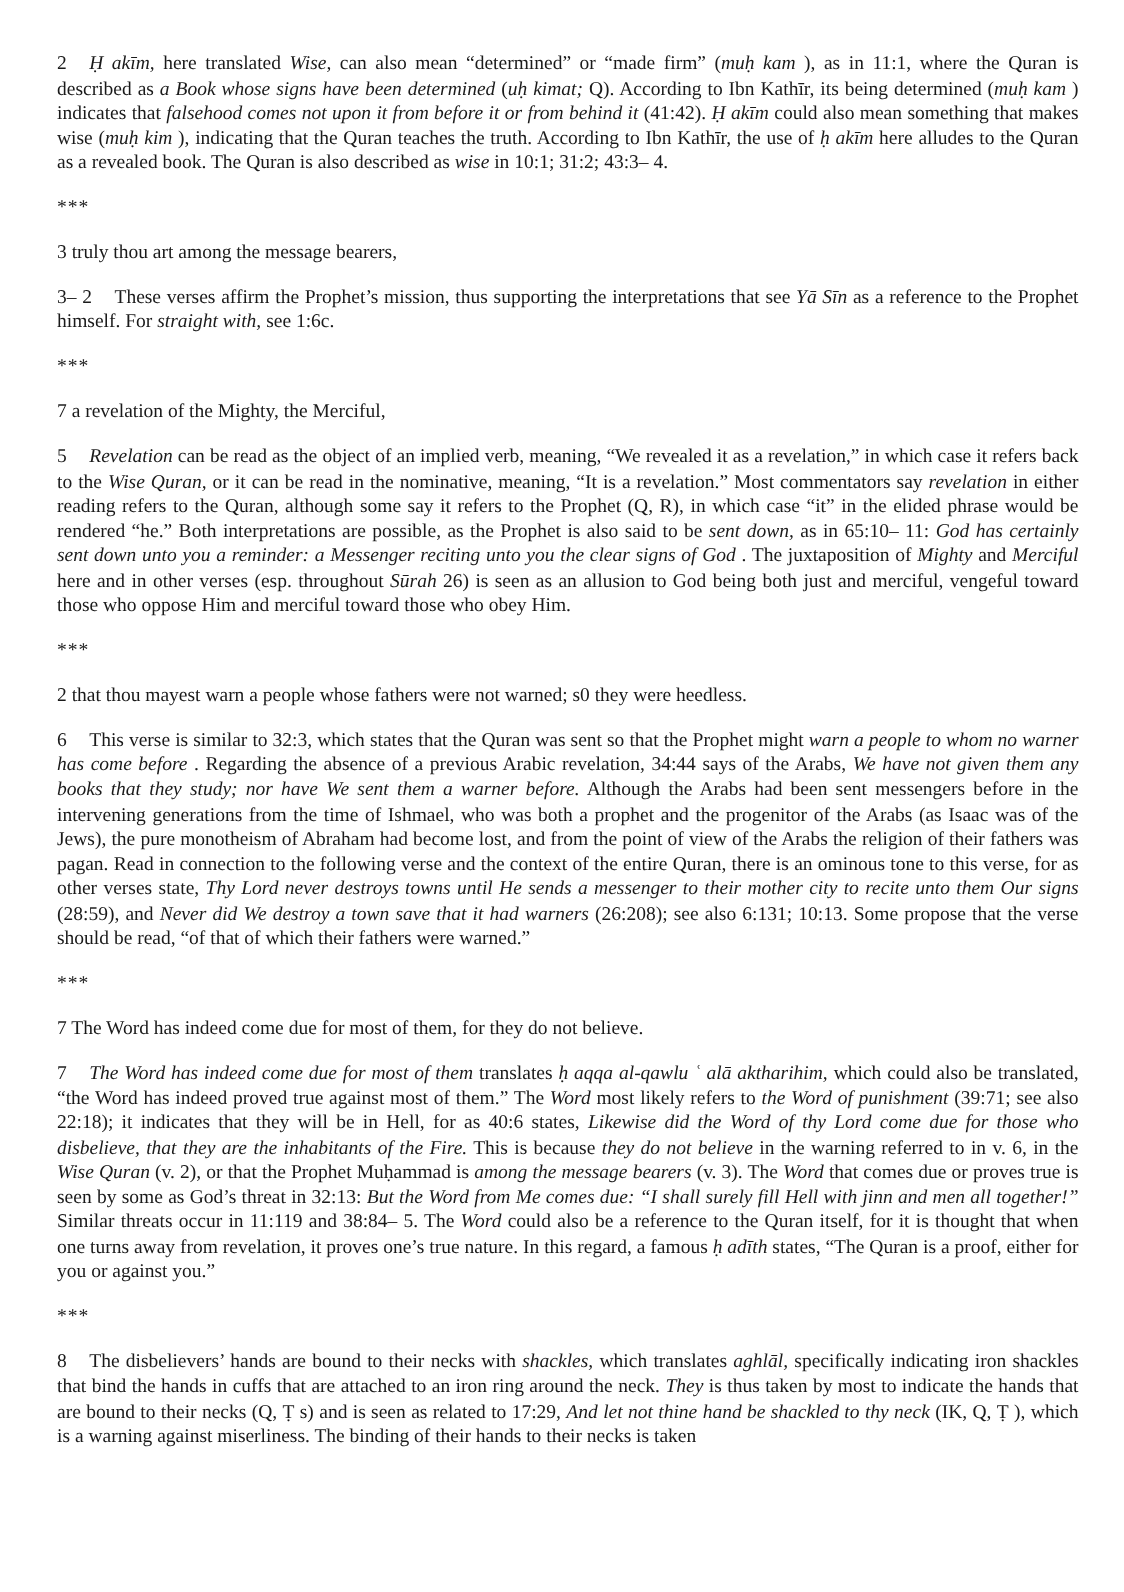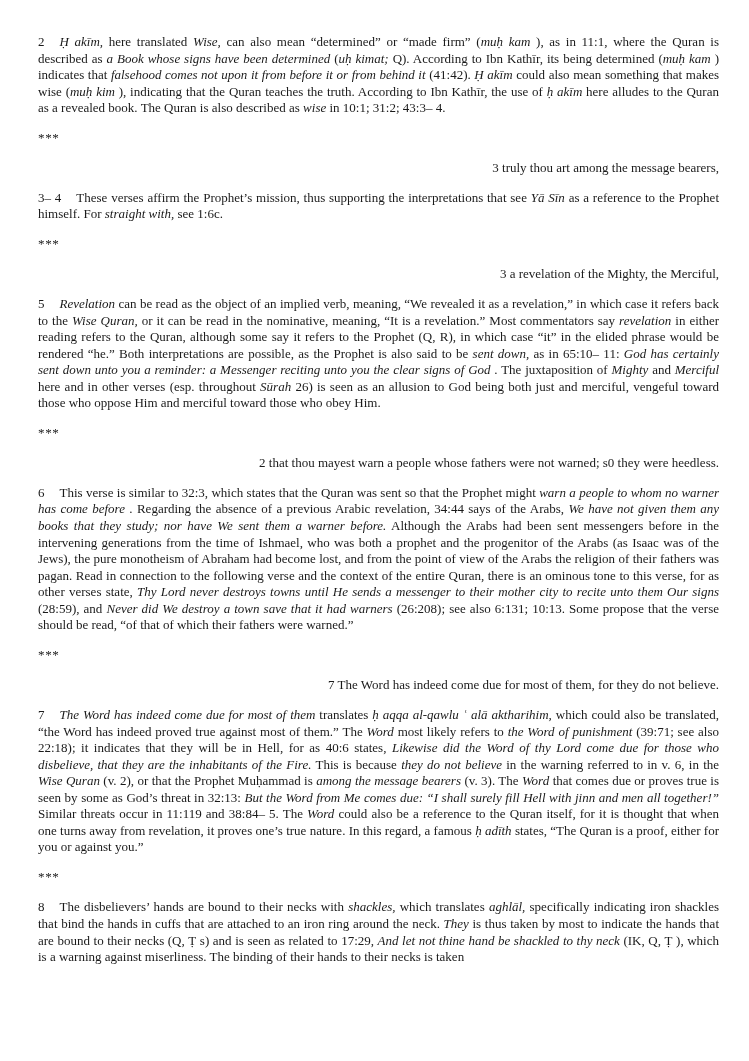--- a/index.html
+++ b/index.html
@@ -26,21 +26,21 @@
   .block {
     font-size: 13px;
     line-height: 16.55px;
     text-align: justify;
     text-justify: inter-word;
     margin: 4px 0 13px 0;
     color: #1a1a1a;
     hyphens: none;
   }
   .block.verse {
-    text-align: right;
+    text-align: left;
   }
   .block.divider {
     text-align: left;
     letter-spacing: 0.6px;
     margin: 0 0 14px 0;
     font-size: 13.1px;
   }
   .block.commentary {
     text-align: justify;
   }
@@ -61,25 +61,25 @@
 
 <div id="page">
 
   <p class="block commentary"><span class="idx">2</span><span class="gap"></span><i>Ḥ akīm,</i> here translated <i>Wise,</i> can also mean “determined” or “made firm” (<i>muḥ kam </i>), as in 11:1, where the Quran is described as <i>a Book whose signs have been determined</i> (<i>uḥ kimat;</i> Q). According to Ibn Kathīr, its being determined (<i>muḥ kam </i>) indicates that <i>falsehood comes not upon it from before it or from behind it</i> (41:42). <i>Ḥ akīm</i> could also mean something that makes wise (<i>muḥ kim </i>), indicating that the Quran teaches the truth. According to Ibn Kathīr, the use of <i>ḥ akīm</i> here alludes to the Quran as a revealed book. The Quran is also described as <i>wise</i> in 10:1; 31:2; 43:3– 4.</p>
 
   <p class="block divider">***</p>
 
   <p class="block verse">3 truly thou art among the message bearers,</p>
 
 
-  <p class="block commentary"><span class="idx">3– 4</span><span class="gap"></span>These verses affirm the Prophet’s mission, thus supporting the interpretations that see <i>Yā Sīn</i> as a reference to the Prophet himself. For <i>straight with,</i> see 1:6c.</p>
+  <p class="block commentary"><span class="idx">3– 2</span><span class="gap"></span>These verses affirm the Prophet’s mission, thus supporting the interpretations that see <i>Yā Sīn</i> as a reference to the Prophet himself. For <i>straight with,</i> see 1:6c.</p>
 
   <p class="block divider">***</p>
 
-  <p class="block verse">3 a revelation of the Mighty, the Merciful,</p>
+  <p class="block verse">7 a revelation of the Mighty, the Merciful,</p>
 
   <p class="block commentary"><span class="idx">5</span><span class="gap"></span><i>Revelation</i> can be read as the object of an implied verb, meaning, “We revealed it as a revelation,” in which case it refers back to the <i>Wise Quran,</i> or it can be read in the nominative, meaning, “It is a revelation.” Most commentators say <i>revelation</i> in either reading refers to the Quran, although some say it refers to the Prophet (Q, R), in which case “it” in the elided phrase would be rendered “he.” Both interpretations are possible, as the Prophet is also said to be <i>sent down,</i> as in 65:10– 11: <i>God has certainly sent down unto you a reminder: a Messenger reciting unto you the clear signs of God </i>. The juxtaposition of <i>Mighty</i> and <i>Merciful</i> here and in other verses (esp. throughout <i>Sūrah</i> 26) is seen as an allusion to God being both just and merciful, vengeful toward those who oppose Him and merciful toward those who obey Him.</p>
 
   <p class="block divider">***</p>
 
   <p class="block verse">2 that thou mayest warn a people whose fathers were not warned; s0 they were heedless.</p>
 
   <p class="block commentary"><span class="idx">6</span><span class="gap"></span>This verse is similar to 32:3, which states that the Quran was sent so that the Prophet might <i>warn a people to whom no warner has come before </i>. Regarding the absence of a previous Arabic revelation, 34:44 says of the Arabs, <i>We have not given them any books that they study; nor have We sent them a warner before.</i> Although the Arabs had been sent messengers before in the intervening generations from the time of Ishmael, who was both a prophet and the progenitor of the Arabs (as Isaac was of the Jews), the pure monotheism of Abraham had become lost, and from the point of view of the Arabs the religion of their fathers was pagan. Read in connection to the following verse and the context of the entire Quran, there is an ominous tone to this verse, for as other verses state, <i>Thy Lord never destroys towns until He sends a messenger to their mother city to recite unto them Our signs</i> (28:59), and <i>Never did We destroy a town save that it had warners</i> (26:208); see also 6:131; 10:13. Some propose that the verse should be read, “of that of which their fathers were warned.”</p>
 
   <p class="block divider">***</p>

